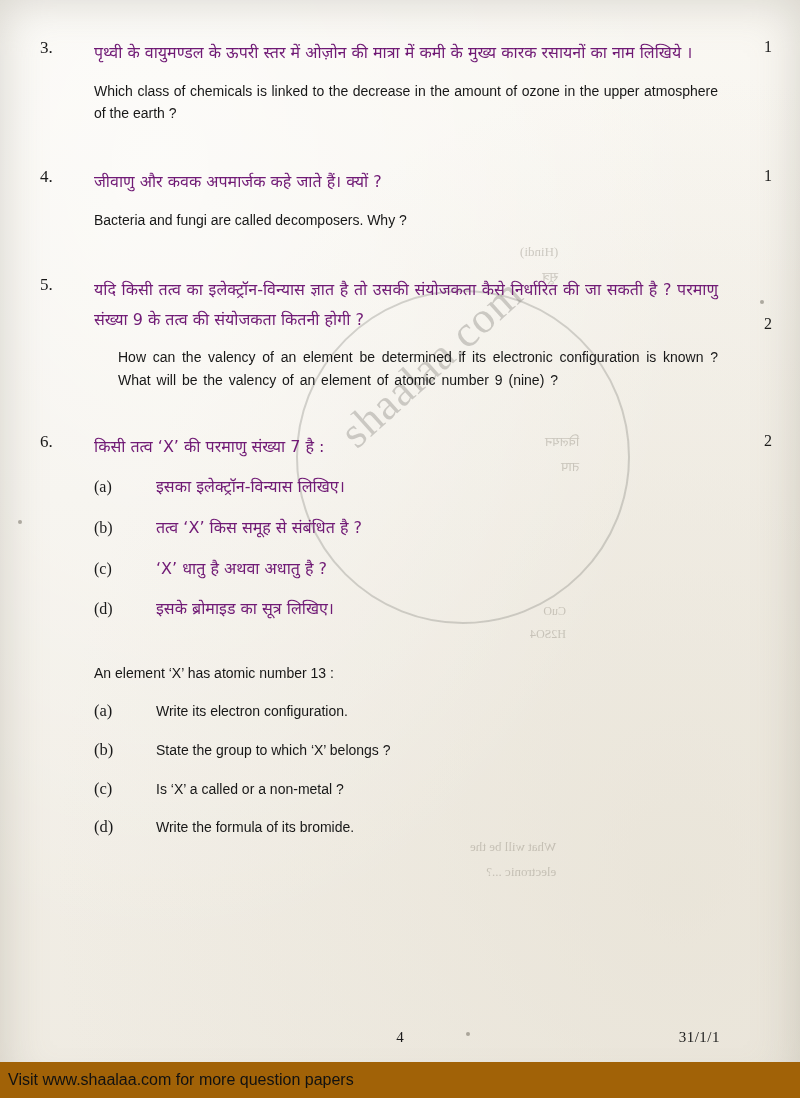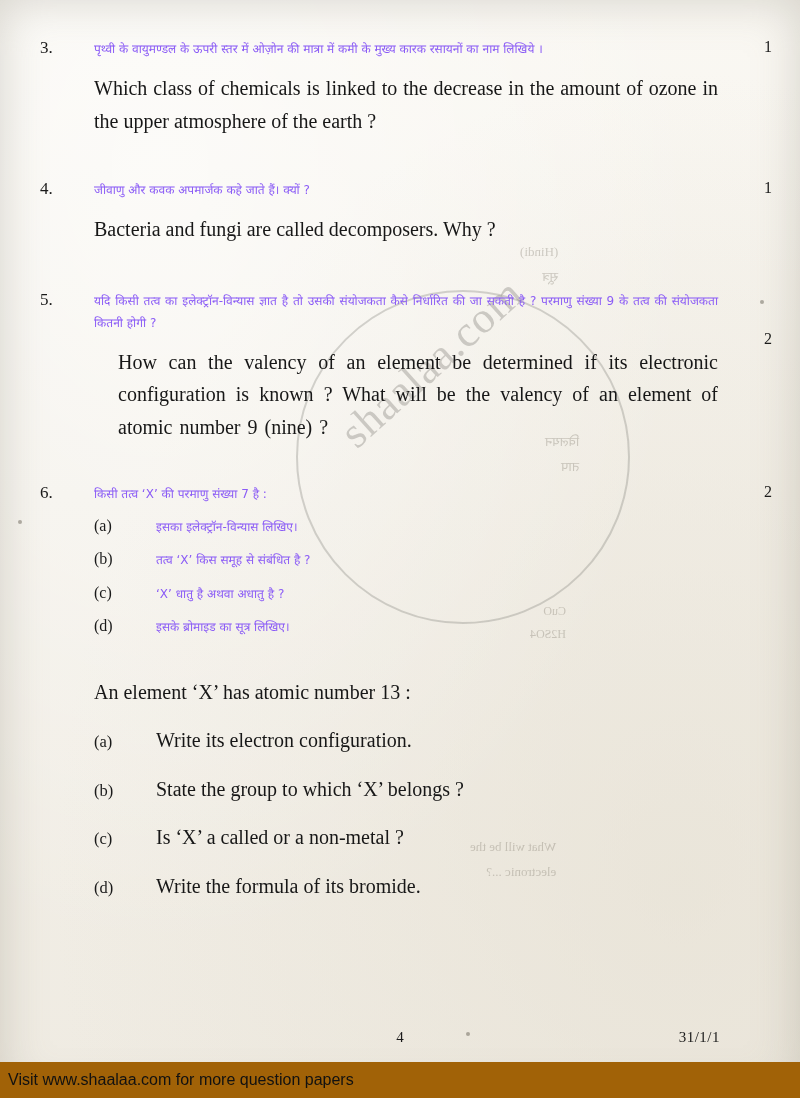--- a/index.html
+++ b/index.html
@@ -98,29 +98,29 @@
     top: 0;
     font-size: 16px;
     font-family: "Liberation Serif", serif;
   }
   .qbody {
     margin-left: 54px;
     margin-right: 10px;
   }
   .hindi {
     font-family: "DejaVu Sans", sans-serif;
-    font-size: 12px;
+    font-size: 16px;
     line-height: 1.85;
-    color: #8b5cf6;
+    color: #701a75;
     text-align: justify;
     text-justify: inter-word;
   }
   .english {
-    font-family: Liberation Serif, serif;
-    font-size: 20px;
+    font-family: Liberation Sans, sans-serif;
+    font-size: 14px;
     line-height: 1.62;
     color: #171717;
     margin-top: 12px;
     text-align: justify;
     text-justify: inter-word;
   }
   .english.loose {
     word-spacing: 2px;
     margin-left: 24px;
   }

